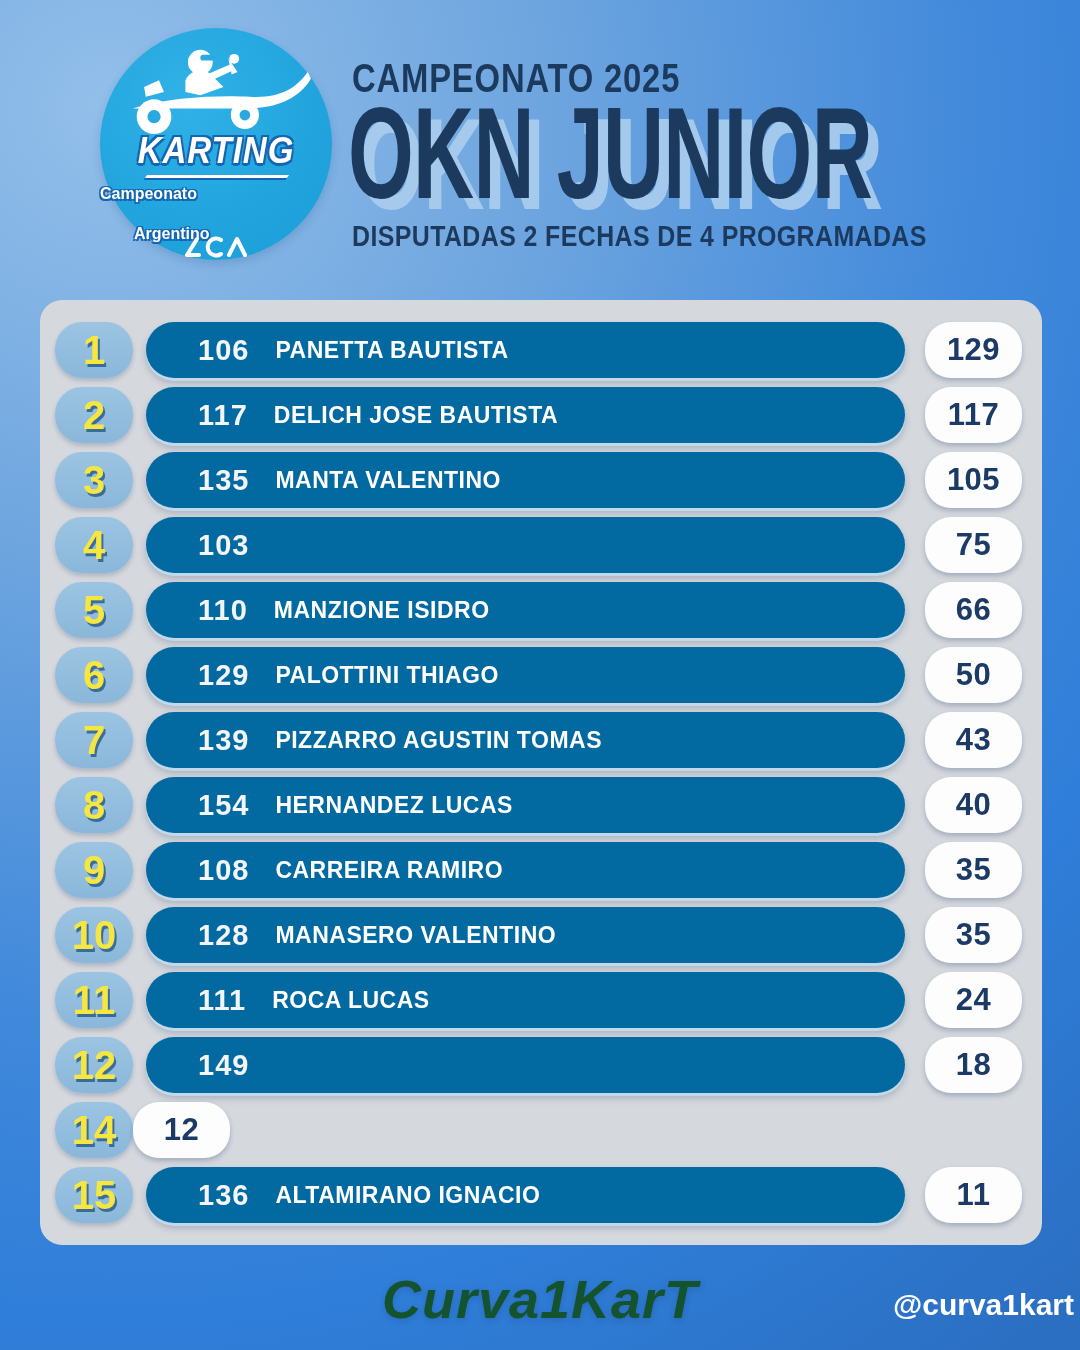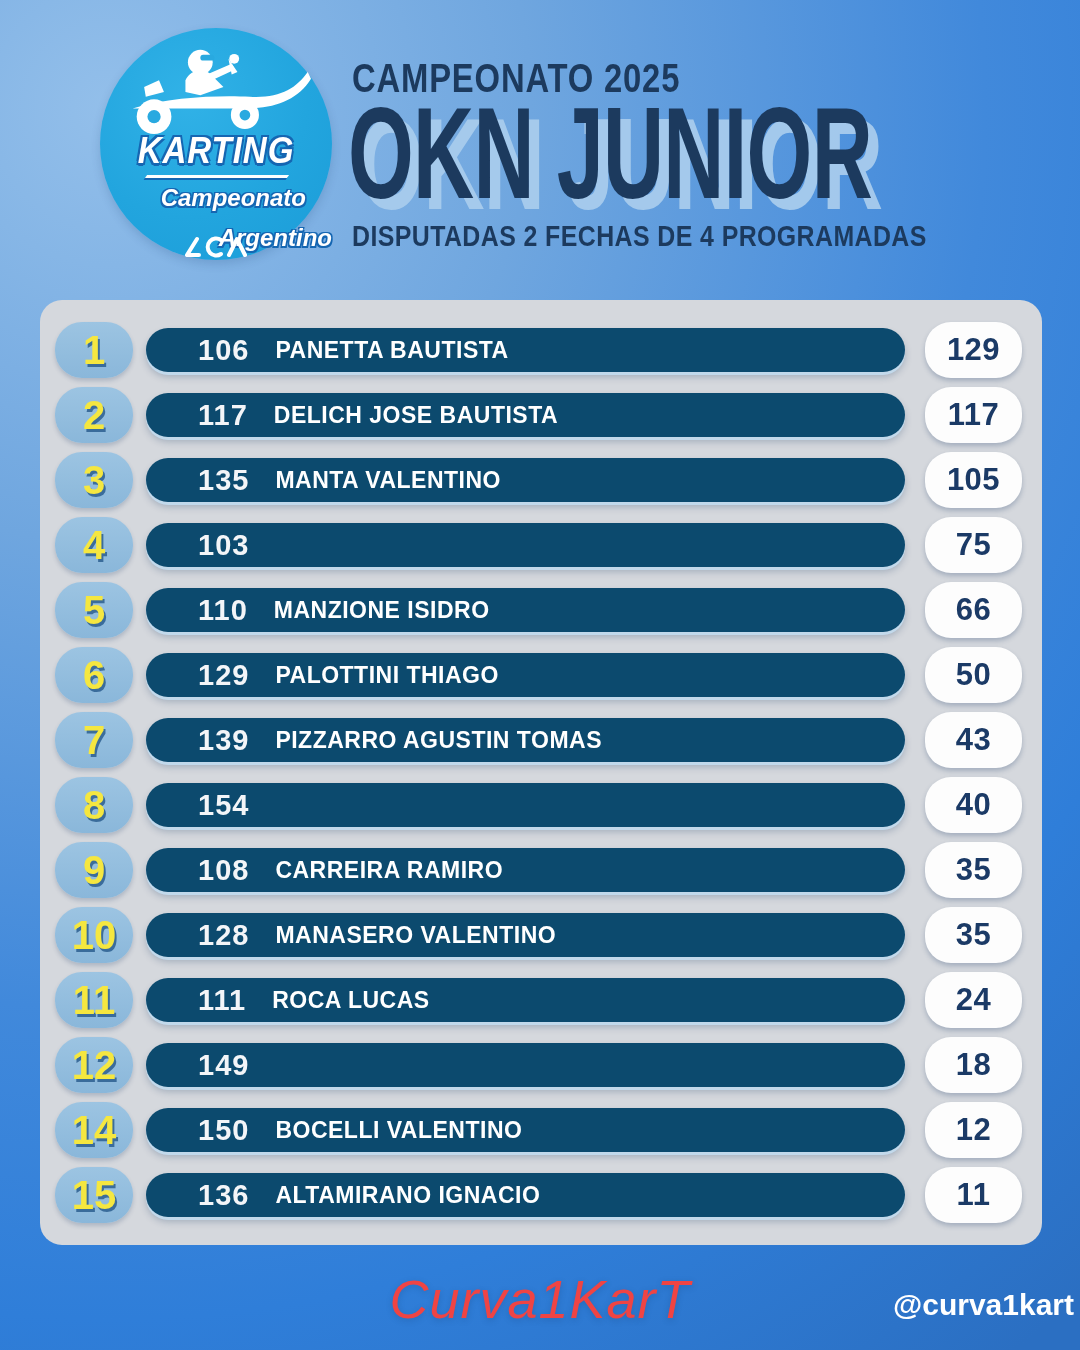--- a/index.html
+++ b/index.html
@@ -19,22 +19,22 @@
   .logo-word{
     position:absolute;left:50%;top:102px;transform:translateX(-50%) scaleX(.92);
     font-style:italic;font-weight:900;font-size:36px;letter-spacing:1px;color:#fff;white-space:nowrap;
     text-shadow:-2px -2px 0 #1566B2, 2px -2px 0 #1566B2, -2px 2px 0 #1566B2, 2px 2px 0 #1566B2, 0 3px 0 #1566B2;
   }
   .logo-swoosh{
     position:absolute;left:46px;top:147px;width:142px;height:3px;background:#fff;
     transform:skewX(-35deg);box-shadow:0 2px 0 #1566B2;
   }
   .logo-sub{
-    position:absolute;width:100%;text-align:right;color:#fff;
-    font-style:italic;font-weight:900;font-size:24px;line-height:1;white-space:nowrap;
+    position:absolute;width:100%;text-align:left;color:#fff;
+    font-weight:900;font-size:16px;line-height:1;white-space:nowrap;
     text-shadow:-1.5px -1.5px 0 #1566B2, 1.5px -1.5px 0 #1566B2, -1.5px 1.5px 0 #1566B2, 1.5px 1.5px 0 #1566B2;
   }
   .logo-sub.l1{top:158px;padding-right:26px;box-sizing:border-box;}
   .logo-sub.l2{top:198px;padding-left:34px;box-sizing:border-box;}
   .aca-svg{position:absolute;left:50%;top:208px;transform:translateX(-50%);}
 
   .season{
     position:absolute;left:352px;top:58px;color:#1C3A5E;
     font-size:40px;font-weight:800;letter-spacing:1px;line-height:1;white-space:nowrap;
     transform:scaleX(.82);transform-origin:left top;
@@ -63,37 +63,37 @@
     flex:none;width:78px;height:56px;border-radius:27px;
     background:linear-gradient(180deg,#9CC4E2 0%,#8AB7DA 100%);
     display:flex;align-items:center;justify-content:center;
     box-shadow:0 3px 4px rgba(40,70,110,.22);
   }
   .pos-num{
     font-size:40px;font-weight:800;color:#F5E740;line-height:1;
     text-shadow:2px 3px 0 rgba(43,94,143,.85);
   }
   .driver{
-    flex:1;height:44px;margin-left:13px;margin-right:20px;border-radius:28px;
-    background:#0c4a6e;display:flex;align-items:center;padding-left:52px;box-sizing:border-box;
+    flex:1;height:56px;margin-left:13px;margin-right:20px;border-radius:28px;
+    background:#0369a1;display:flex;align-items:center;padding-left:52px;box-sizing:border-box;
     box-shadow:0 3px 0 rgba(196,221,240,.9), 0 5px 7px rgba(25,55,95,.25);
   }
   .dnum{font-size:29px;font-weight:700;color:#F3F5F8;letter-spacing:1px;}
   .dname{font-size:23px;font-weight:700;color:#FFFFFF;margin-left:26px;letter-spacing:.5px;white-space:nowrap;}
   .pts{
     flex:none;width:97px;height:56px;border-radius:26px;background:#FDFDFD;
     display:flex;align-items:center;justify-content:center;
     box-shadow:0 3px 5px rgba(40,70,110,.28);
   }
   .pts span{font-size:31px;font-weight:800;color:#1B3A66;letter-spacing:.5px;}
 
   
   .brand{
     position:absolute;left:0;width:100%;top:1272px;text-align:center;
-    color:#ef4444;font-size:54px;font-weight:400;font-style:italic;letter-spacing:1px;line-height:1;
+    color:#14532d;font-size:54px;font-weight:700;font-style:italic;letter-spacing:1px;line-height:1;
     text-shadow:0 2px 6px rgba(20,60,110,.25);
   }
   .handle{
     position:absolute;left:872px;top:1290px;color:#fff;
     font-size:30px;font-weight:700;line-height:1;white-space:nowrap;margin-left:21px;
   }
 </style>
 </head>
 <body>
 
@@ -218,20 +218,21 @@
       <span>43</span>
     </div>
   </div>
 
   <div class="row">
     <div class="pos">
       <span class="pos-num">8</span>
     </div>
     <div class="driver">
       <span class="dnum">154</span>
+      <span class="dname">HERNANDEZ LUCAS</span>
     </div>
     <div class="pts">
       <span>40</span>
     </div>
   </div>
 
   <div class="row">
     <div class="pos">
       <span class="pos-num">9</span>
     </div>
@@ -280,24 +281,20 @@
     <div class="pts">
       <span>18</span>
     </div>
   </div>
 
 
   <div class="row">
     <div class="pos">
       <span class="pos-num">14</span>
     </div>
-    <div class="driver">
-      <span class="dnum">150</span>
-      <span class="dname">BOCELLI VALENTINO</span>
-    </div>
     <div class="pts">
       <span>12</span>
     </div>
   </div>
 
   <div class="row">
     <div class="pos">
       <span class="pos-num">15</span>
     </div>
     <div class="driver">

